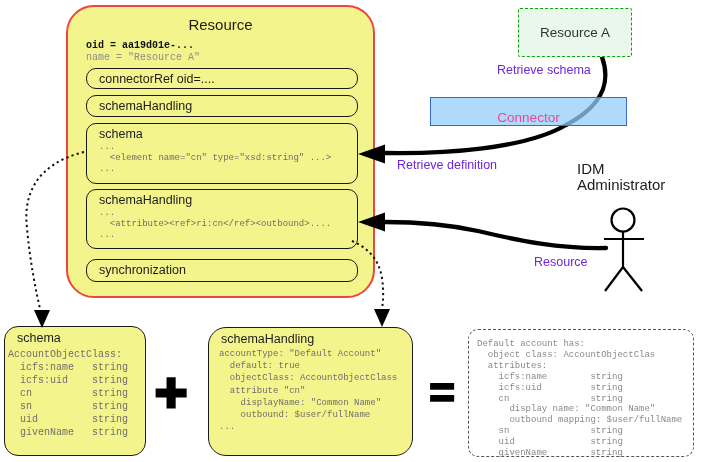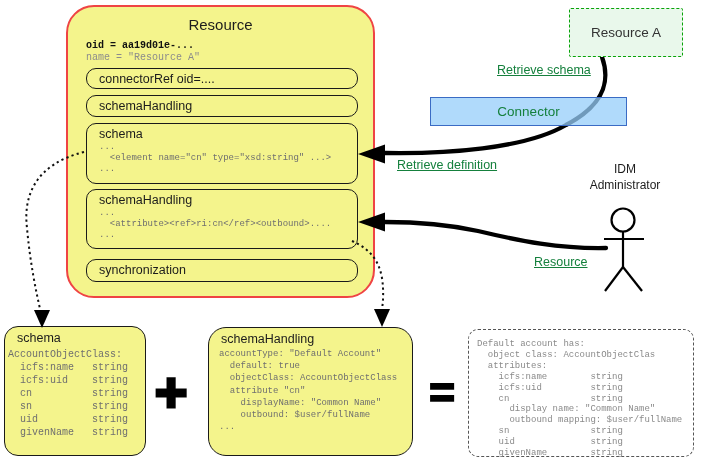--- a/index.html
+++ b/index.html
@@ -20,33 +20,33 @@
     border:1.6px solid #1a1a1a;border-radius:10px;box-sizing:border-box;}
   .section .sec-label{padding:3px 0 0 12px;font-size:12.5px;color:#1c1c1c;}
   .section pre{margin:1px 0 0 12px;font-size:9px;line-height:11px;color:#6F6F6F;}
   #sec-connector{top:61px;height:21px;}
   #sec-config{top:88px;height:22px;}
   #sec-schema{top:116px;height:61px;}
   #sec-schemahandling{top:182px;height:60px;}
   #sec-sync{top:252px;height:23px;}
 
   
-  .resource-a{position:absolute;left:569px;top:8px;width:114px;height:49px;
+  .resource-a{position:absolute;left:518px;top:8px;width:114px;height:49px;
     background:#E9F8EB;border:1.5px dashed #09A309;border-radius:2px;box-sizing:border-box;
     display:flex;align-items:center;justify-content:center;font-size:13.5px;color:#333;}
   .connector{position:absolute;left:430px;top:97px;width:197px;height:29px;
     background:rgba(150,205,250,0.75);border:1.5px solid #3A6BC4;box-sizing:border-box;
-    display:flex;align-items:center;justify-content:center;font-size:13.5px;color:#15803d;}
+    display:flex;align-items:flex-end;justify-content:center;font-size:13.5px;color:#ec4899;}
 
-  .flow-label{position:absolute;font-size:12.5px;color:#15803d;white-space:nowrap;text-decoration:underline;}
+  .flow-label{position:absolute;font-size:12.5px;color:#6d28d9;white-space:nowrap;}
   #lbl-retrieve{left:497px;top:63px;}
   #lbl-generate{left:397px;top:158px;}
   #lbl-configure{left:534px;top:255px;}
-  .actor-label{position:absolute;left:577px;top:161px;width:96px;text-align:center;
-    font-size:12px;line-height:16px;color:#1c1c1c;}
+  .actor-label{position:absolute;left:577px;top:161px;width:96px;
+    font-size:15px;line-height:16px;color:#1c1c1c;}
 
   
   .detail-box{position:absolute;background:#F4F48C;border:1.8px solid #1a1a1a;
     box-sizing:border-box;}
   .detail-box .det-title{padding:4px 0 0 12px;font-size:12.5px;color:#1c1c1c;}
   .detail-box pre{color:#6F6F6F;}
   #schema-detail{left:4px;top:326px;width:142px;height:130px;border-radius:14px;}
   #schema-detail pre{margin:3px 0 0 3px;font-size:10px;line-height:13px;}
   #sh-detail{left:208px;top:327px;width:205px;height:129px;border-radius:18px;}
   #sh-detail pre{margin:2px 0 0 10px;font-size:9px;line-height:12.2px;}

